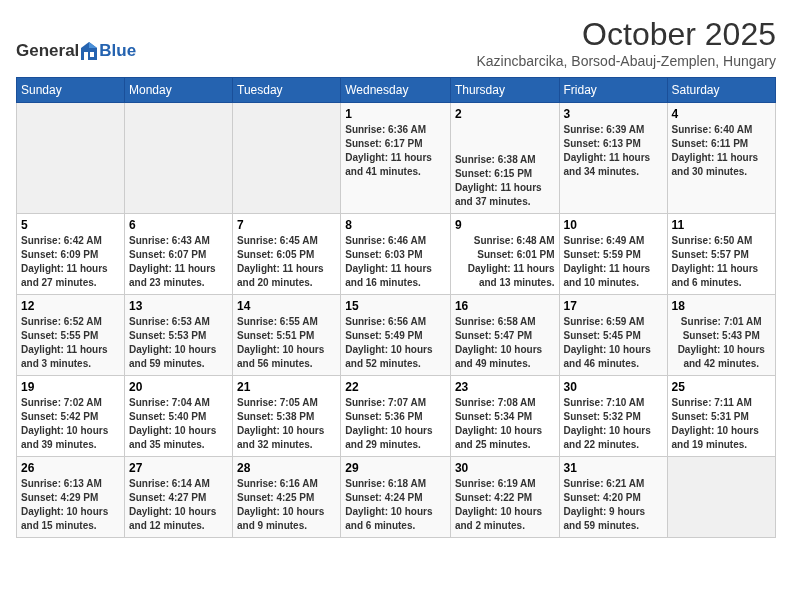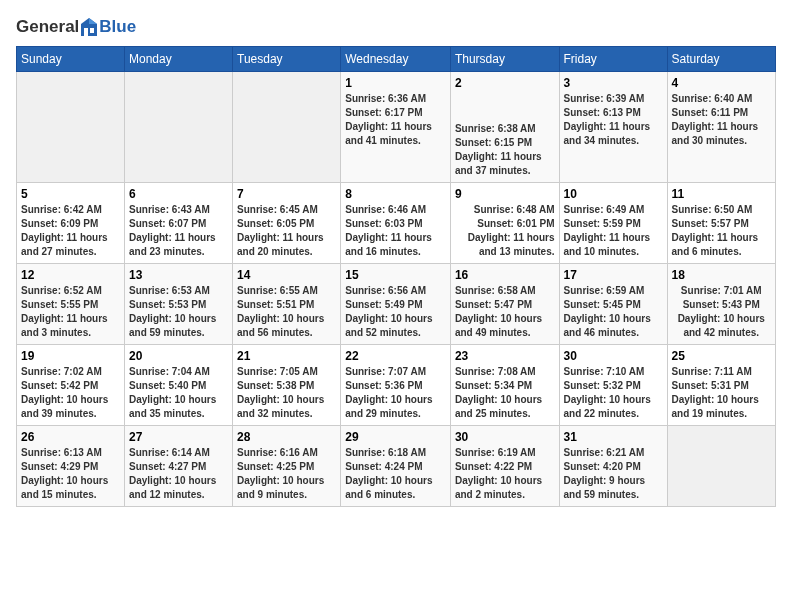--- a/index.html
+++ b/index.html
@@ -13,20 +13,21 @@
     .header {
       display: flex;
       align-items: flex-start;
       justify-content: space-between;
       margin-bottom: 8px;
     }
     .logo {
       display: flex;
       flex-direction: column;
       align-items: flex-start;
+      margin-top: 24px;
     }
     .logo-text {
       display: flex;
       align-items: center;
       font-size: 18px;
       font-weight: bold;
       color: #333;
     }
     .title-block {
       text-align: right;
@@ -90,20 +91,24 @@
       <span style="color:#333;font-size:17px;font-weight:bold;">General</span>
       <svg width="18" height="22" viewBox="0 0 18 22" style="margin:0 1px;vertical-align:middle;">
         <polygon points="9,2 17,8 17,20 1,20 1,8" fill="#2563b0"></polygon>
         <polygon points="9,2 17,8 9,8" fill="#4a90d9"></polygon>
         <rect x="4" y="12" width="4" height="8" fill="#fff"></rect>
         <rect x="10" y="12" width="4" height="5" fill="#fff"></rect>
       </svg>
       <span style="color:#2563b0;font-size:17px;font-weight:bold;">Blue</span>
     </div>
   </div>
+  <div class="title-block">
+    <div class="month-title">October 2025</div>
+    <div class="location-title">Kazincbarcika, Borsod-Abauj-Zemplen, Hungary</div>
+  </div>
 </div>
 
 <table>
   <thead>
     <tr id="weekday-header">
     <th>Sunday</th>
         <th>Monday</th>
         <th>Tuesday</th>
         <th>Wednesday</th>
         <th>Thursday</th>

